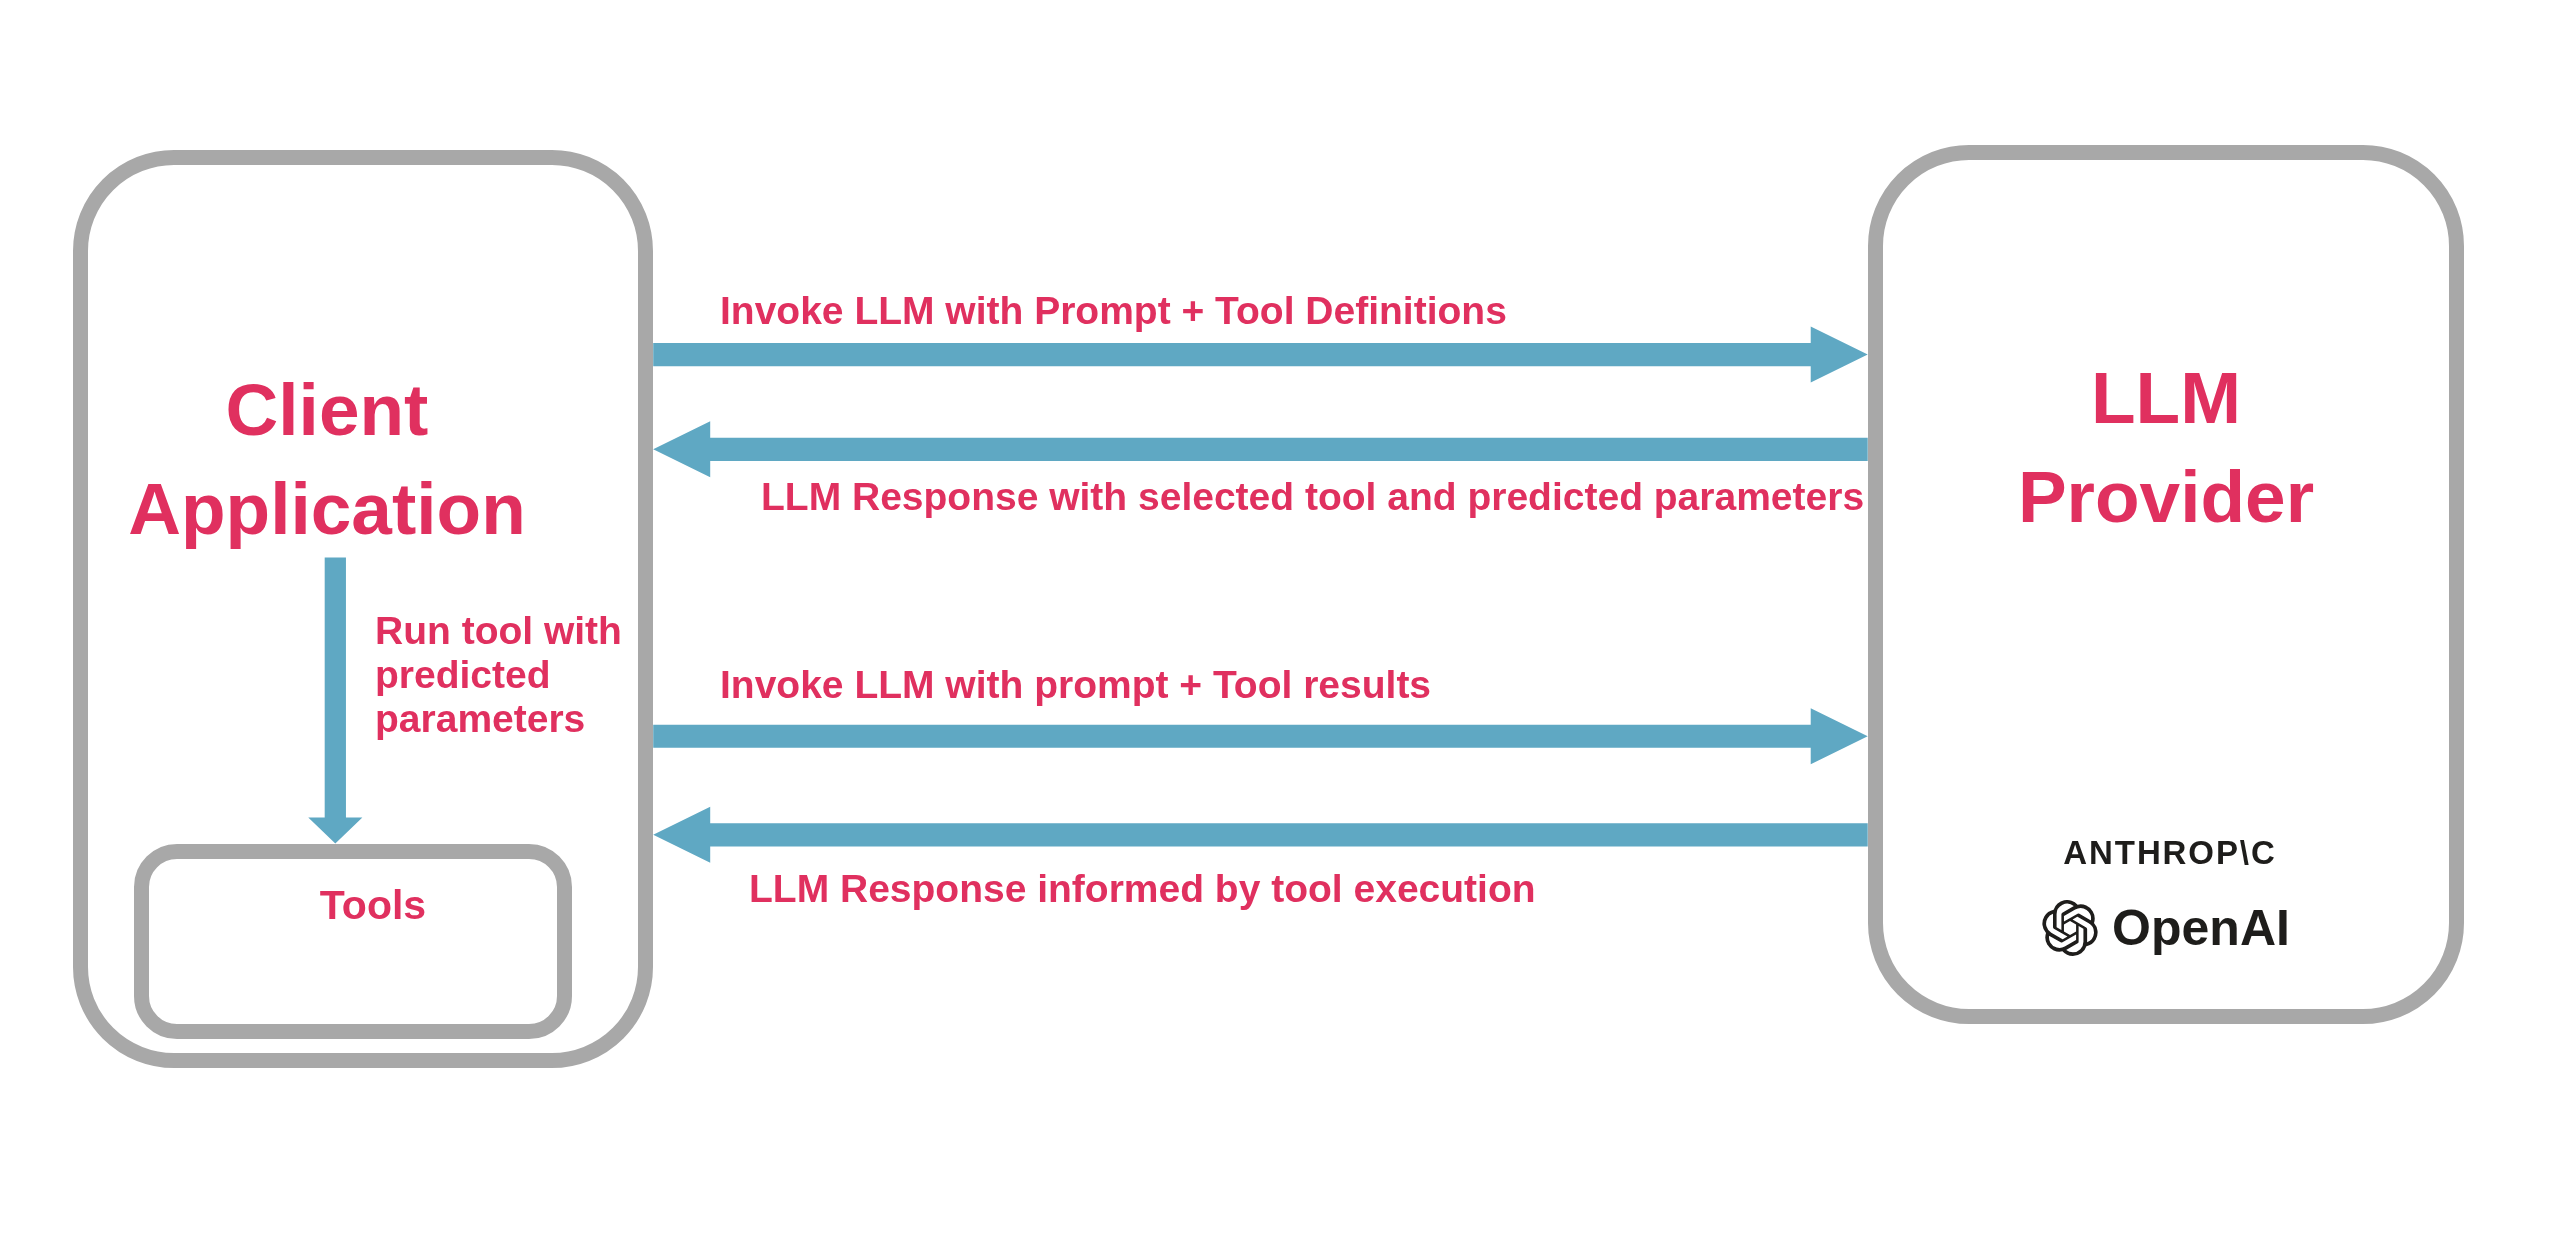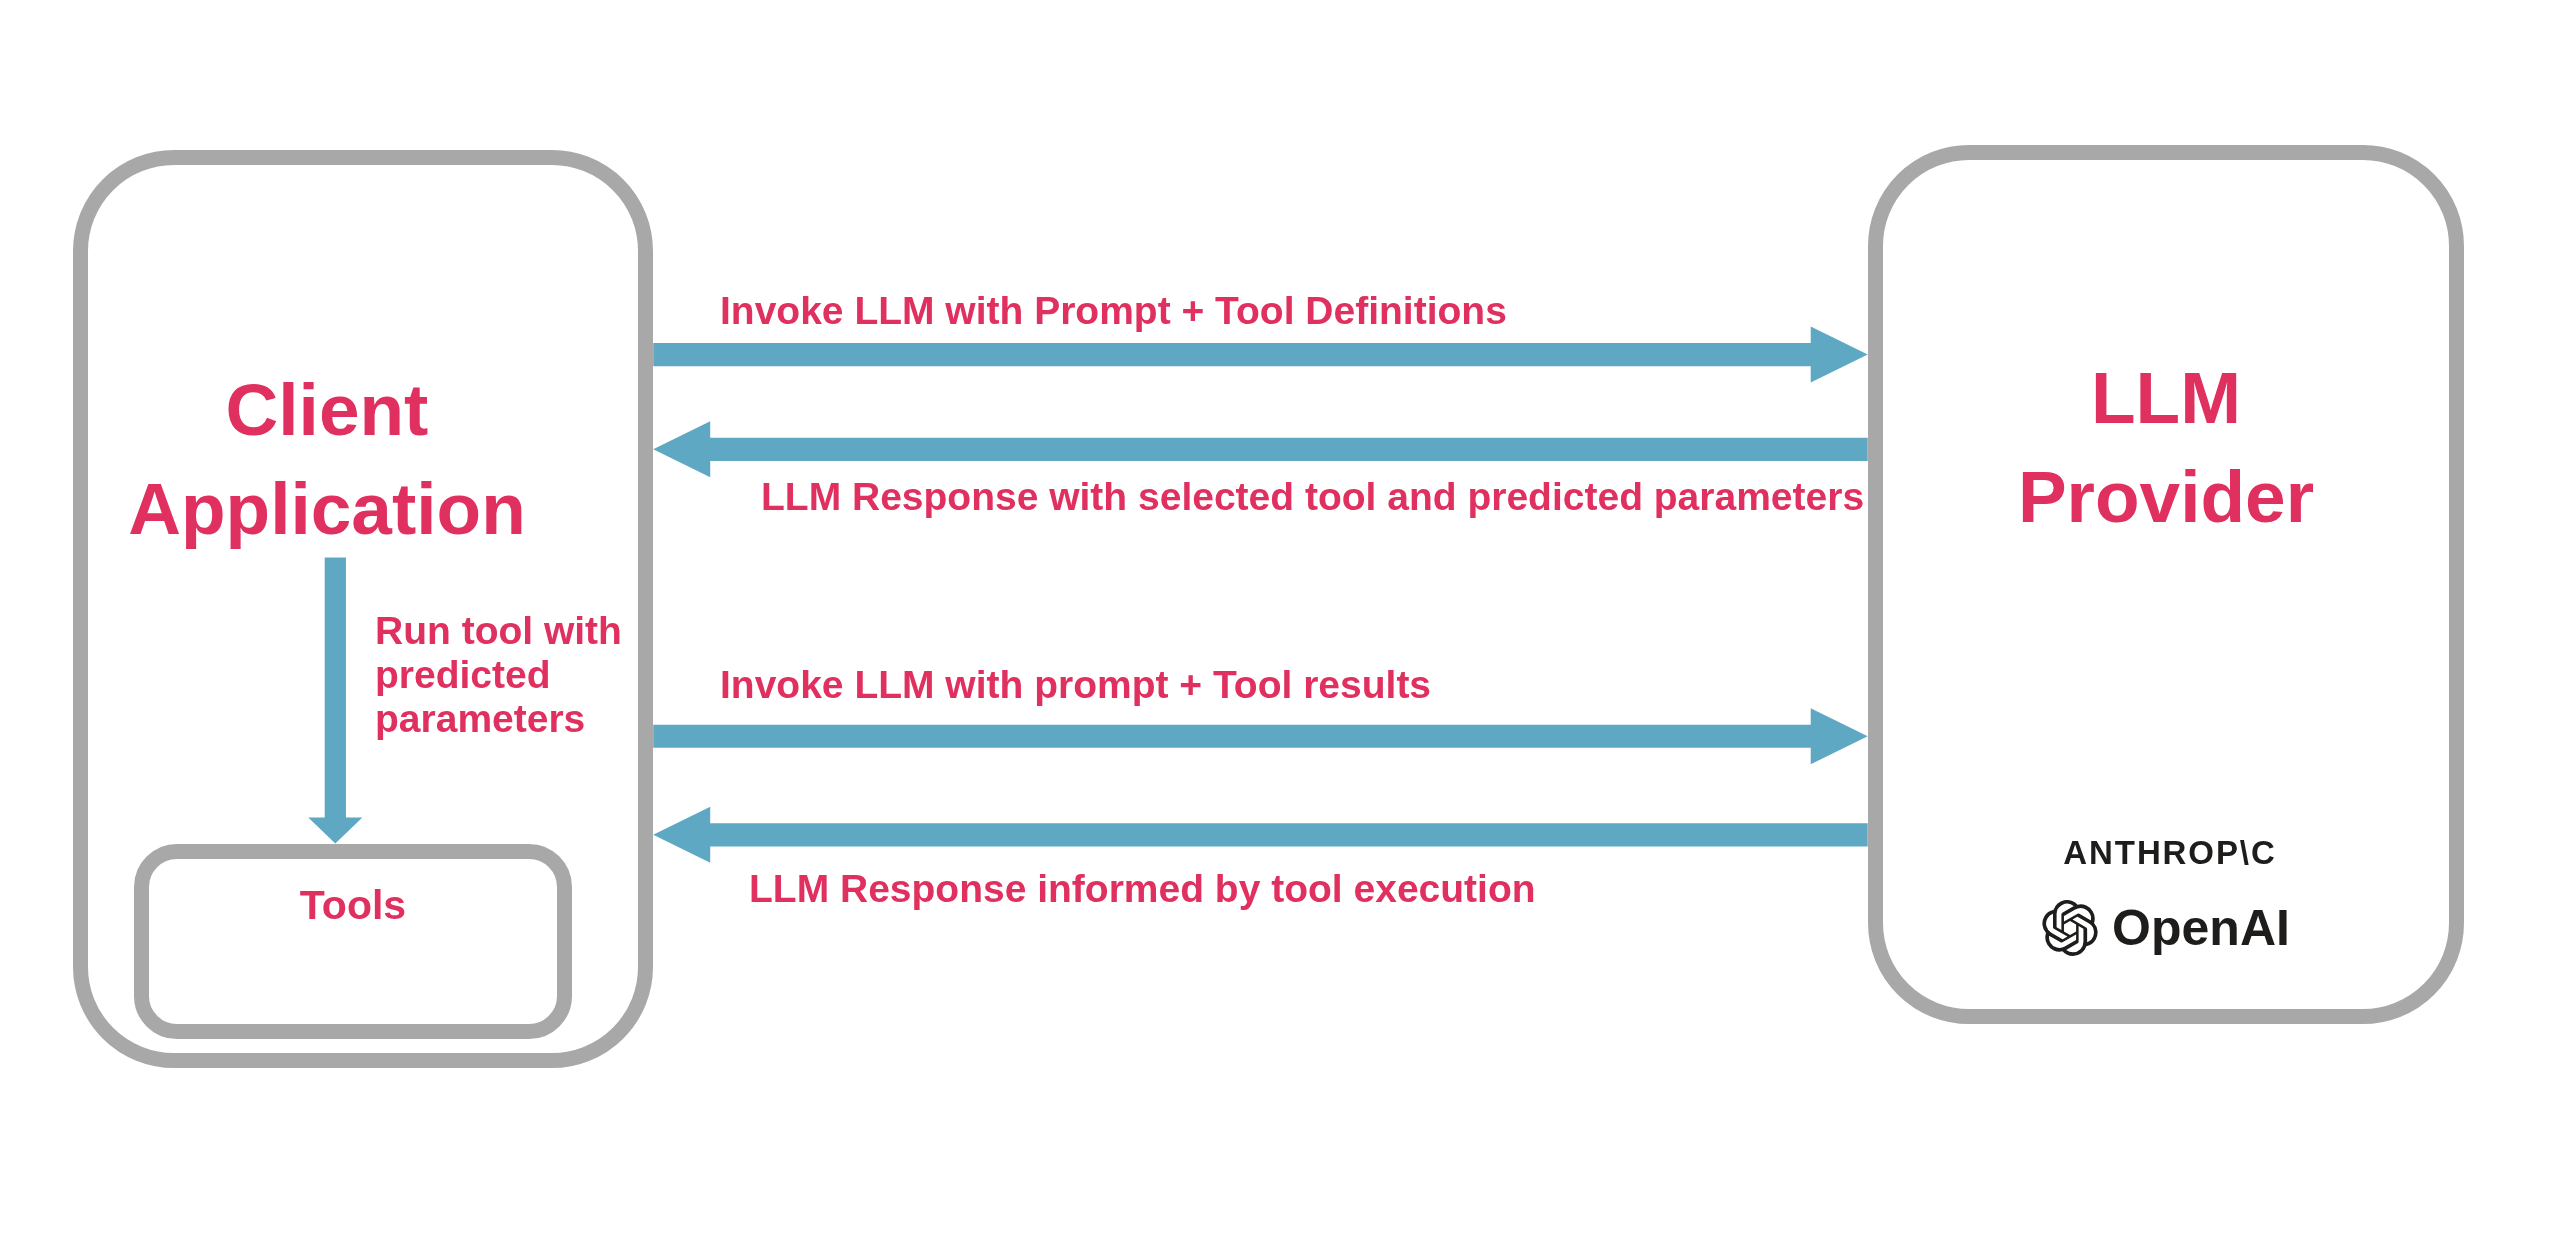--- a/index.html
+++ b/index.html
@@ -44,20 +44,21 @@
   .title-client { left: 73px;  top: 360px; width: 508px; }
   .title-provider { left: 1868px; top: 348px; width: 596px; }
   .tools-label {
     position: absolute;
     left: 134px; top: 880px; width: 438px;
     color: #e0305f;
     font-size: 41px;
     font-weight: 700;
     line-height: 50px;
     text-align: center;
+    padding-left: 20px;
   }
   .msg-label {
     position: absolute;
     color: #e0305f;
     font-size: 39px;
     font-weight: 700;
     line-height: 50px;
     white-space: nowrap;
   }
   .msg-1 { left: 720px; top: 286px; }

